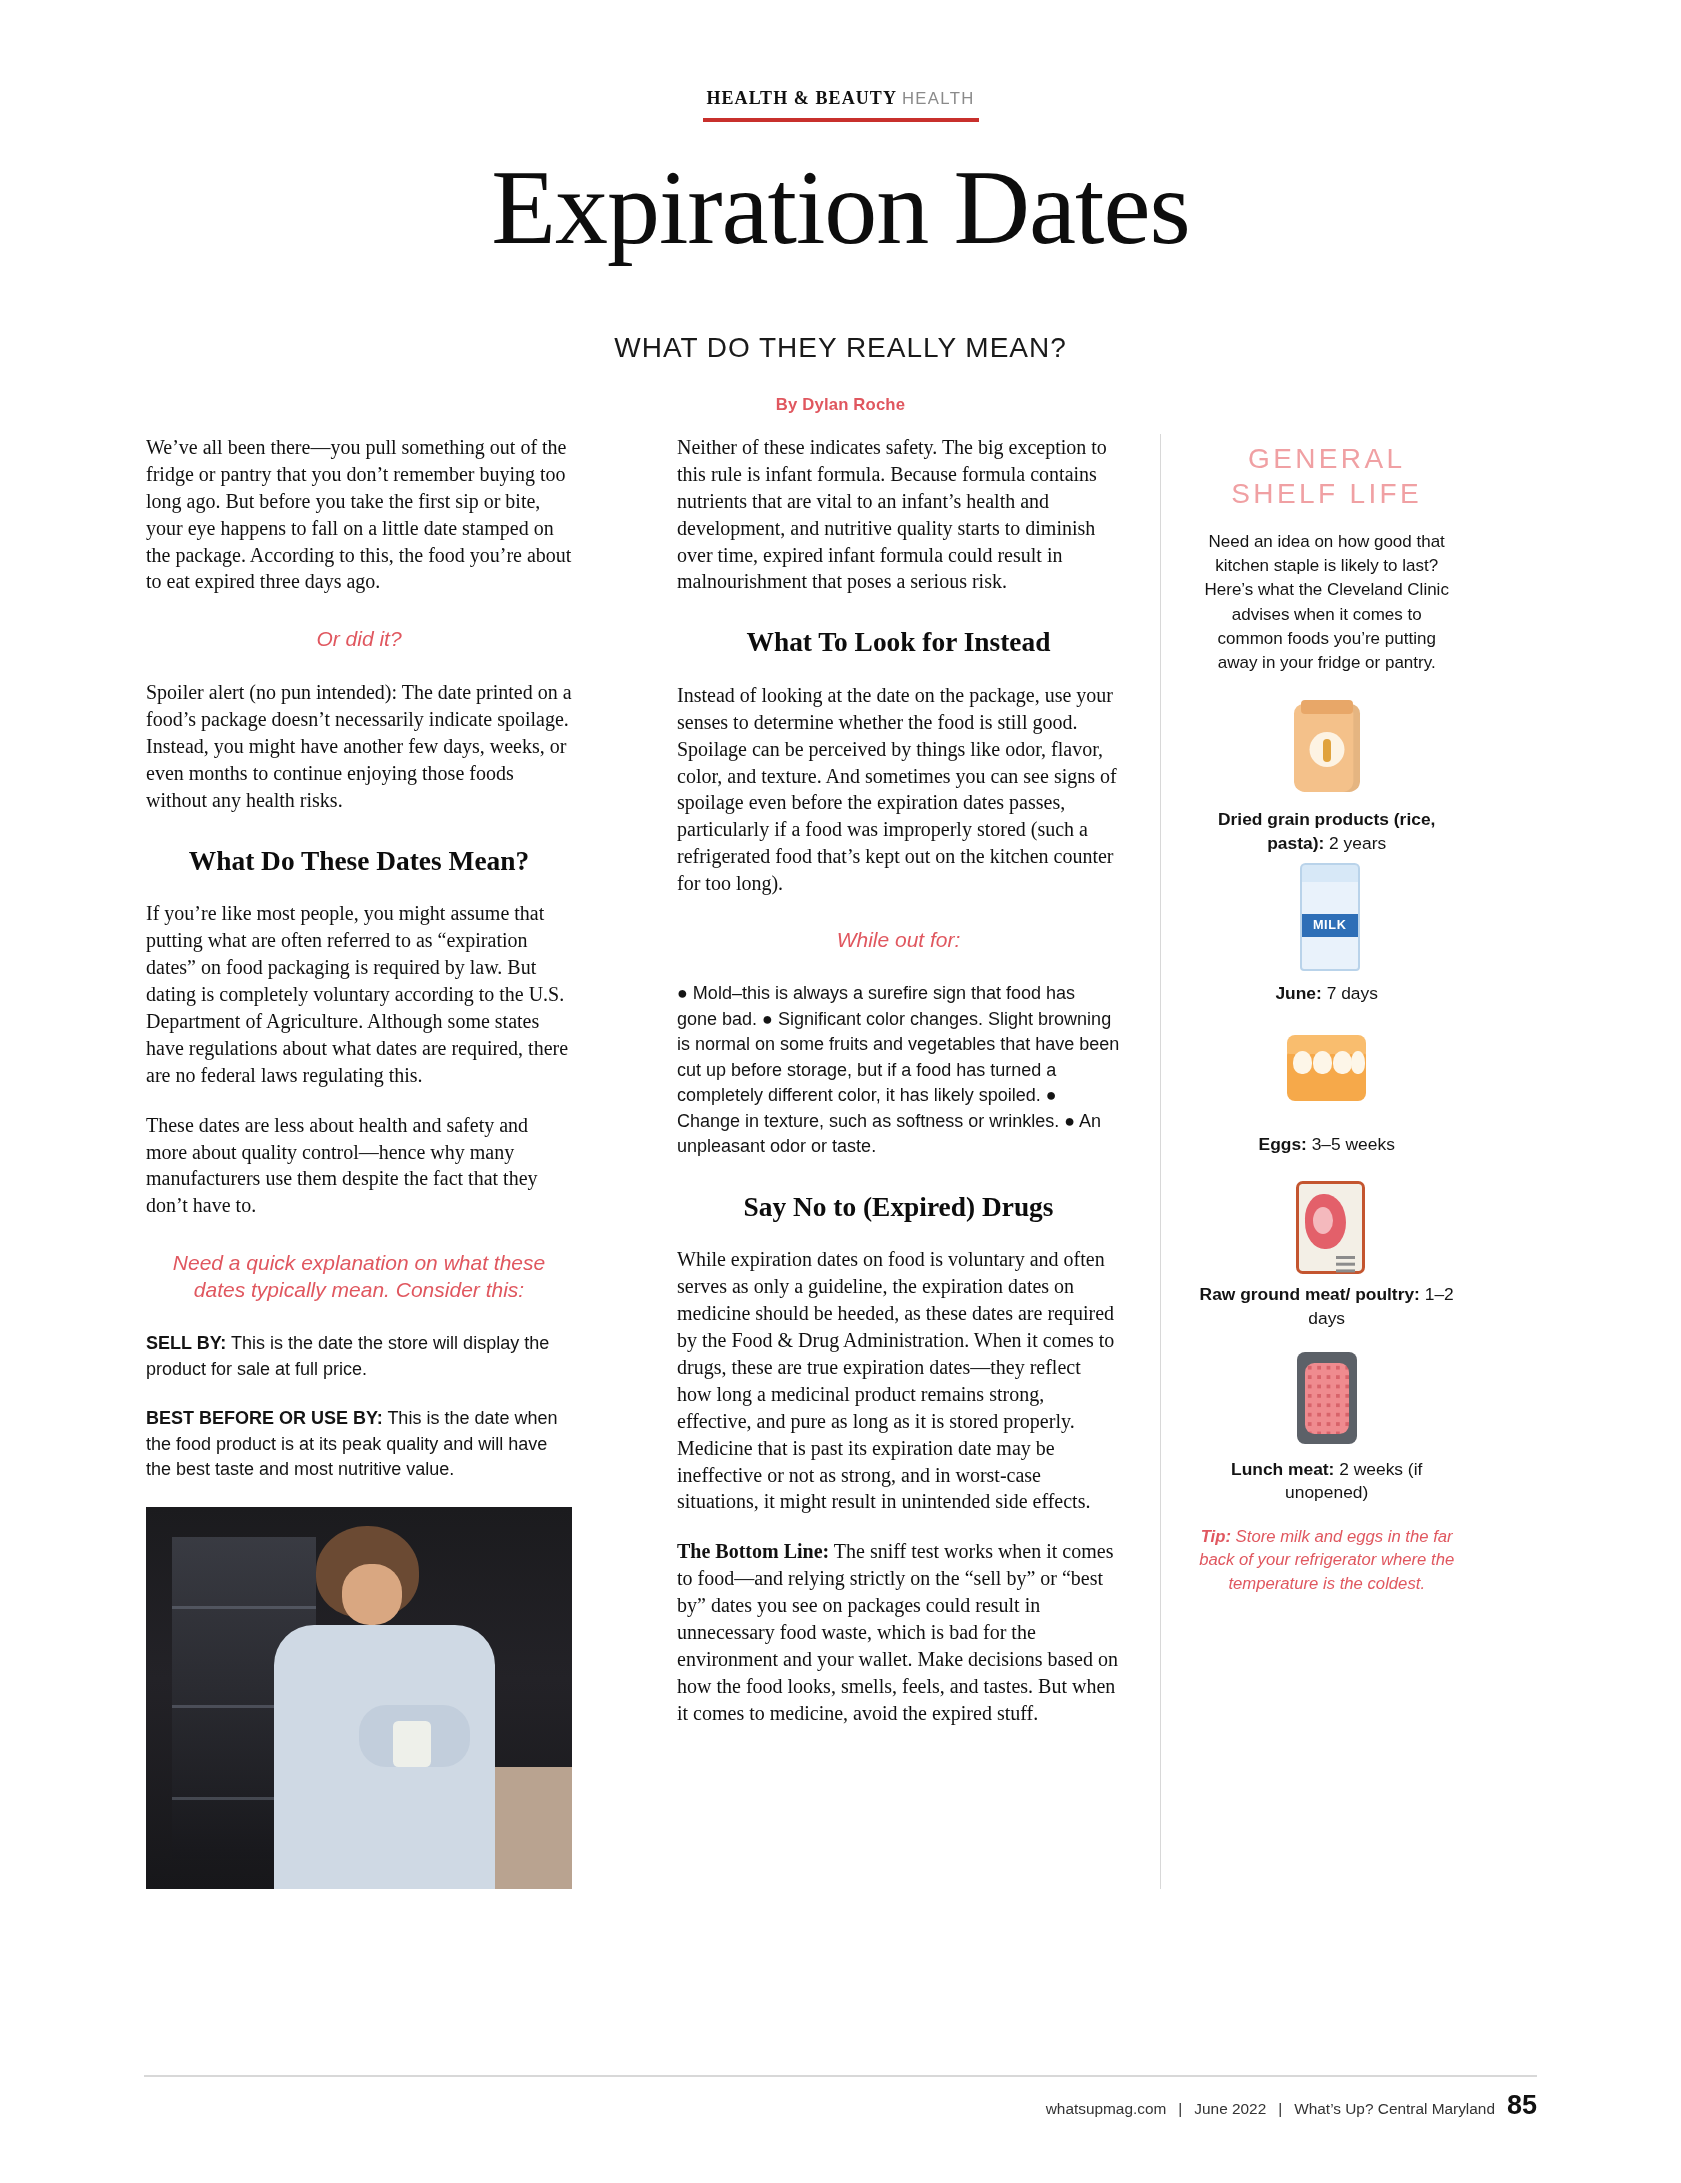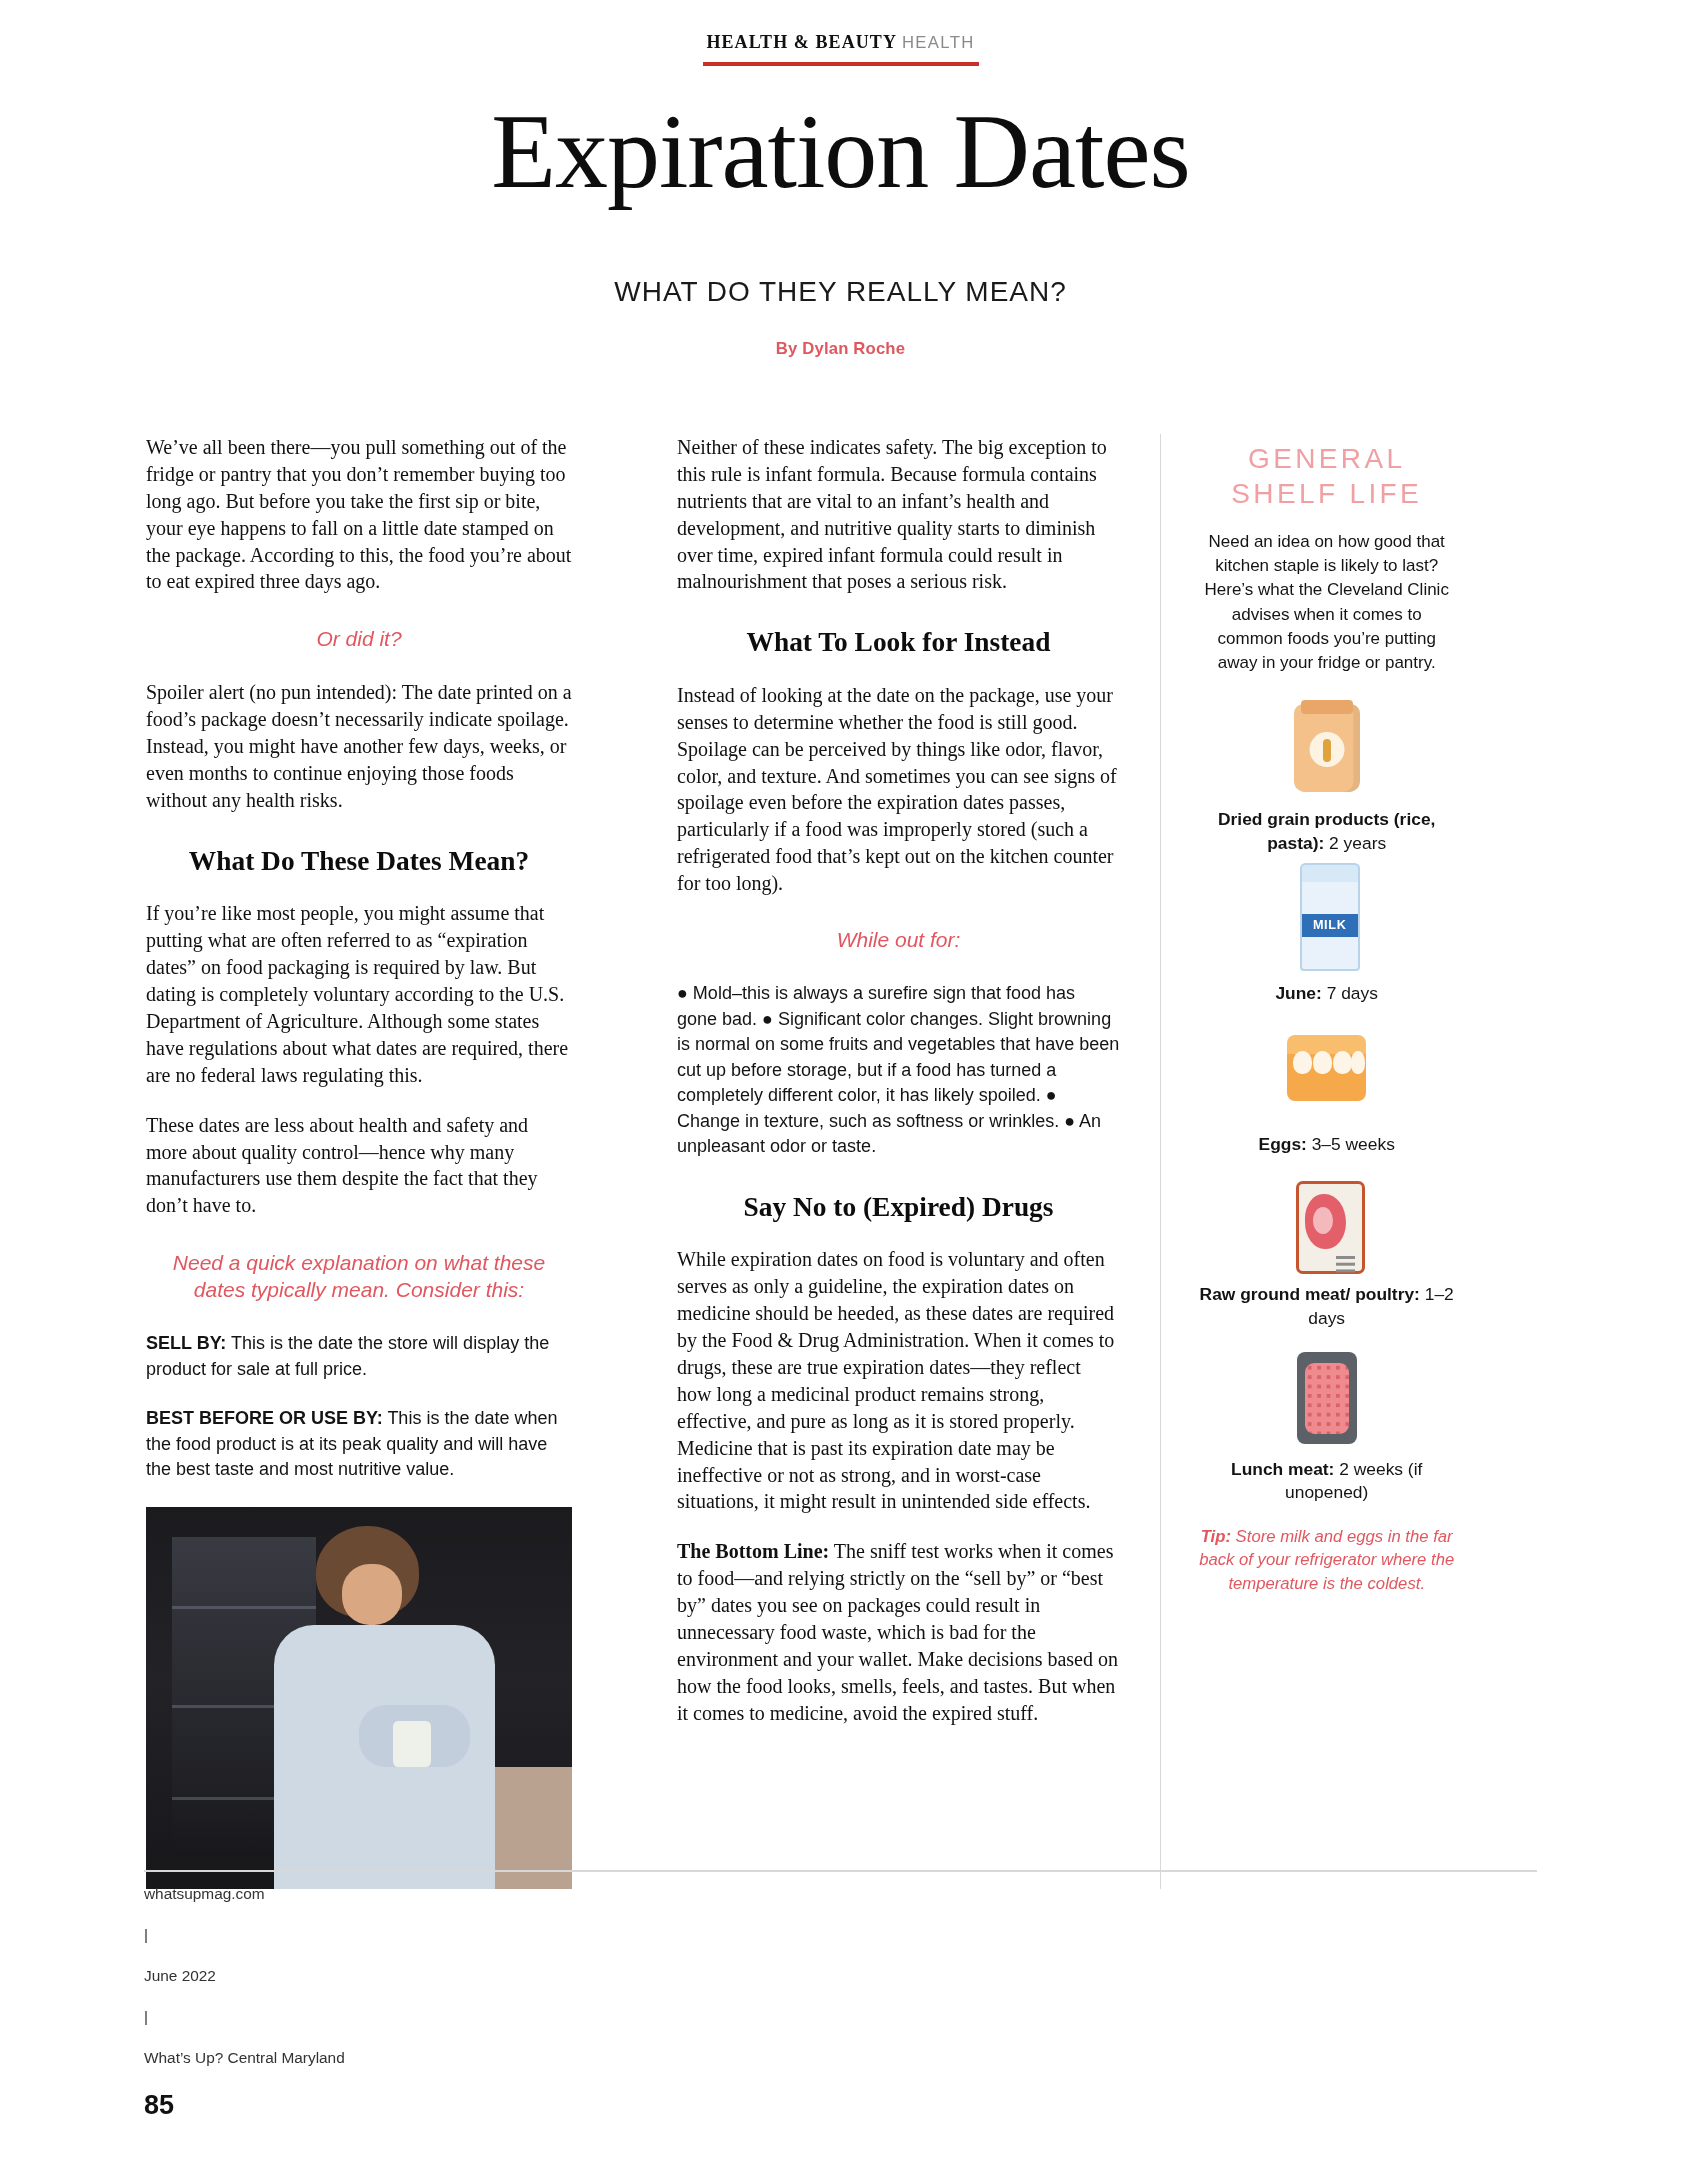--- a/index.html
+++ b/index.html
@@ -17,21 +17,21 @@
   }
   .page {
     position: absolute;
     inset: 0;
     padding: 0;
   }
 
   
   .masthead {
     text-align: center;
-    padding-top: 32px;
+    padding-top: 88px;
   }
   .masthead .kicker {
     font-family: "Liberation Serif", serif;
     font-weight: bold;
     font-size: 18px;
     letter-spacing: 0.06em;
     color: #111;
     display: inline-block;
   }
   .masthead .kicker .sub {
@@ -342,21 +342,21 @@
   .footer {
     position: absolute;
     left: 0; right: 0; bottom: 62px;
     padding: 0 144px;
     box-sizing: border-box;
   }
   .footer .line {
     height: 1.3px; background: #d8d8d8; margin-bottom: 13.4px;
   }
   .footer .inner {
-    display: flex; align-items: baseline; justify-content: flex-end; gap: 23px; flex-direction: column;
+    display: flex; align-items: baseline; justify-content: flex-end; gap: 12px;
   }
   .footer .txt {
     font-family: "Liberation Sans", sans-serif;
     font-size: 15.4px; color: #333;
   }
   .footer .pg {
     font-family: "Liberation Sans", sans-serif;
     font-weight: bold; font-size: 27px; color: #111;
   }
 </style>

